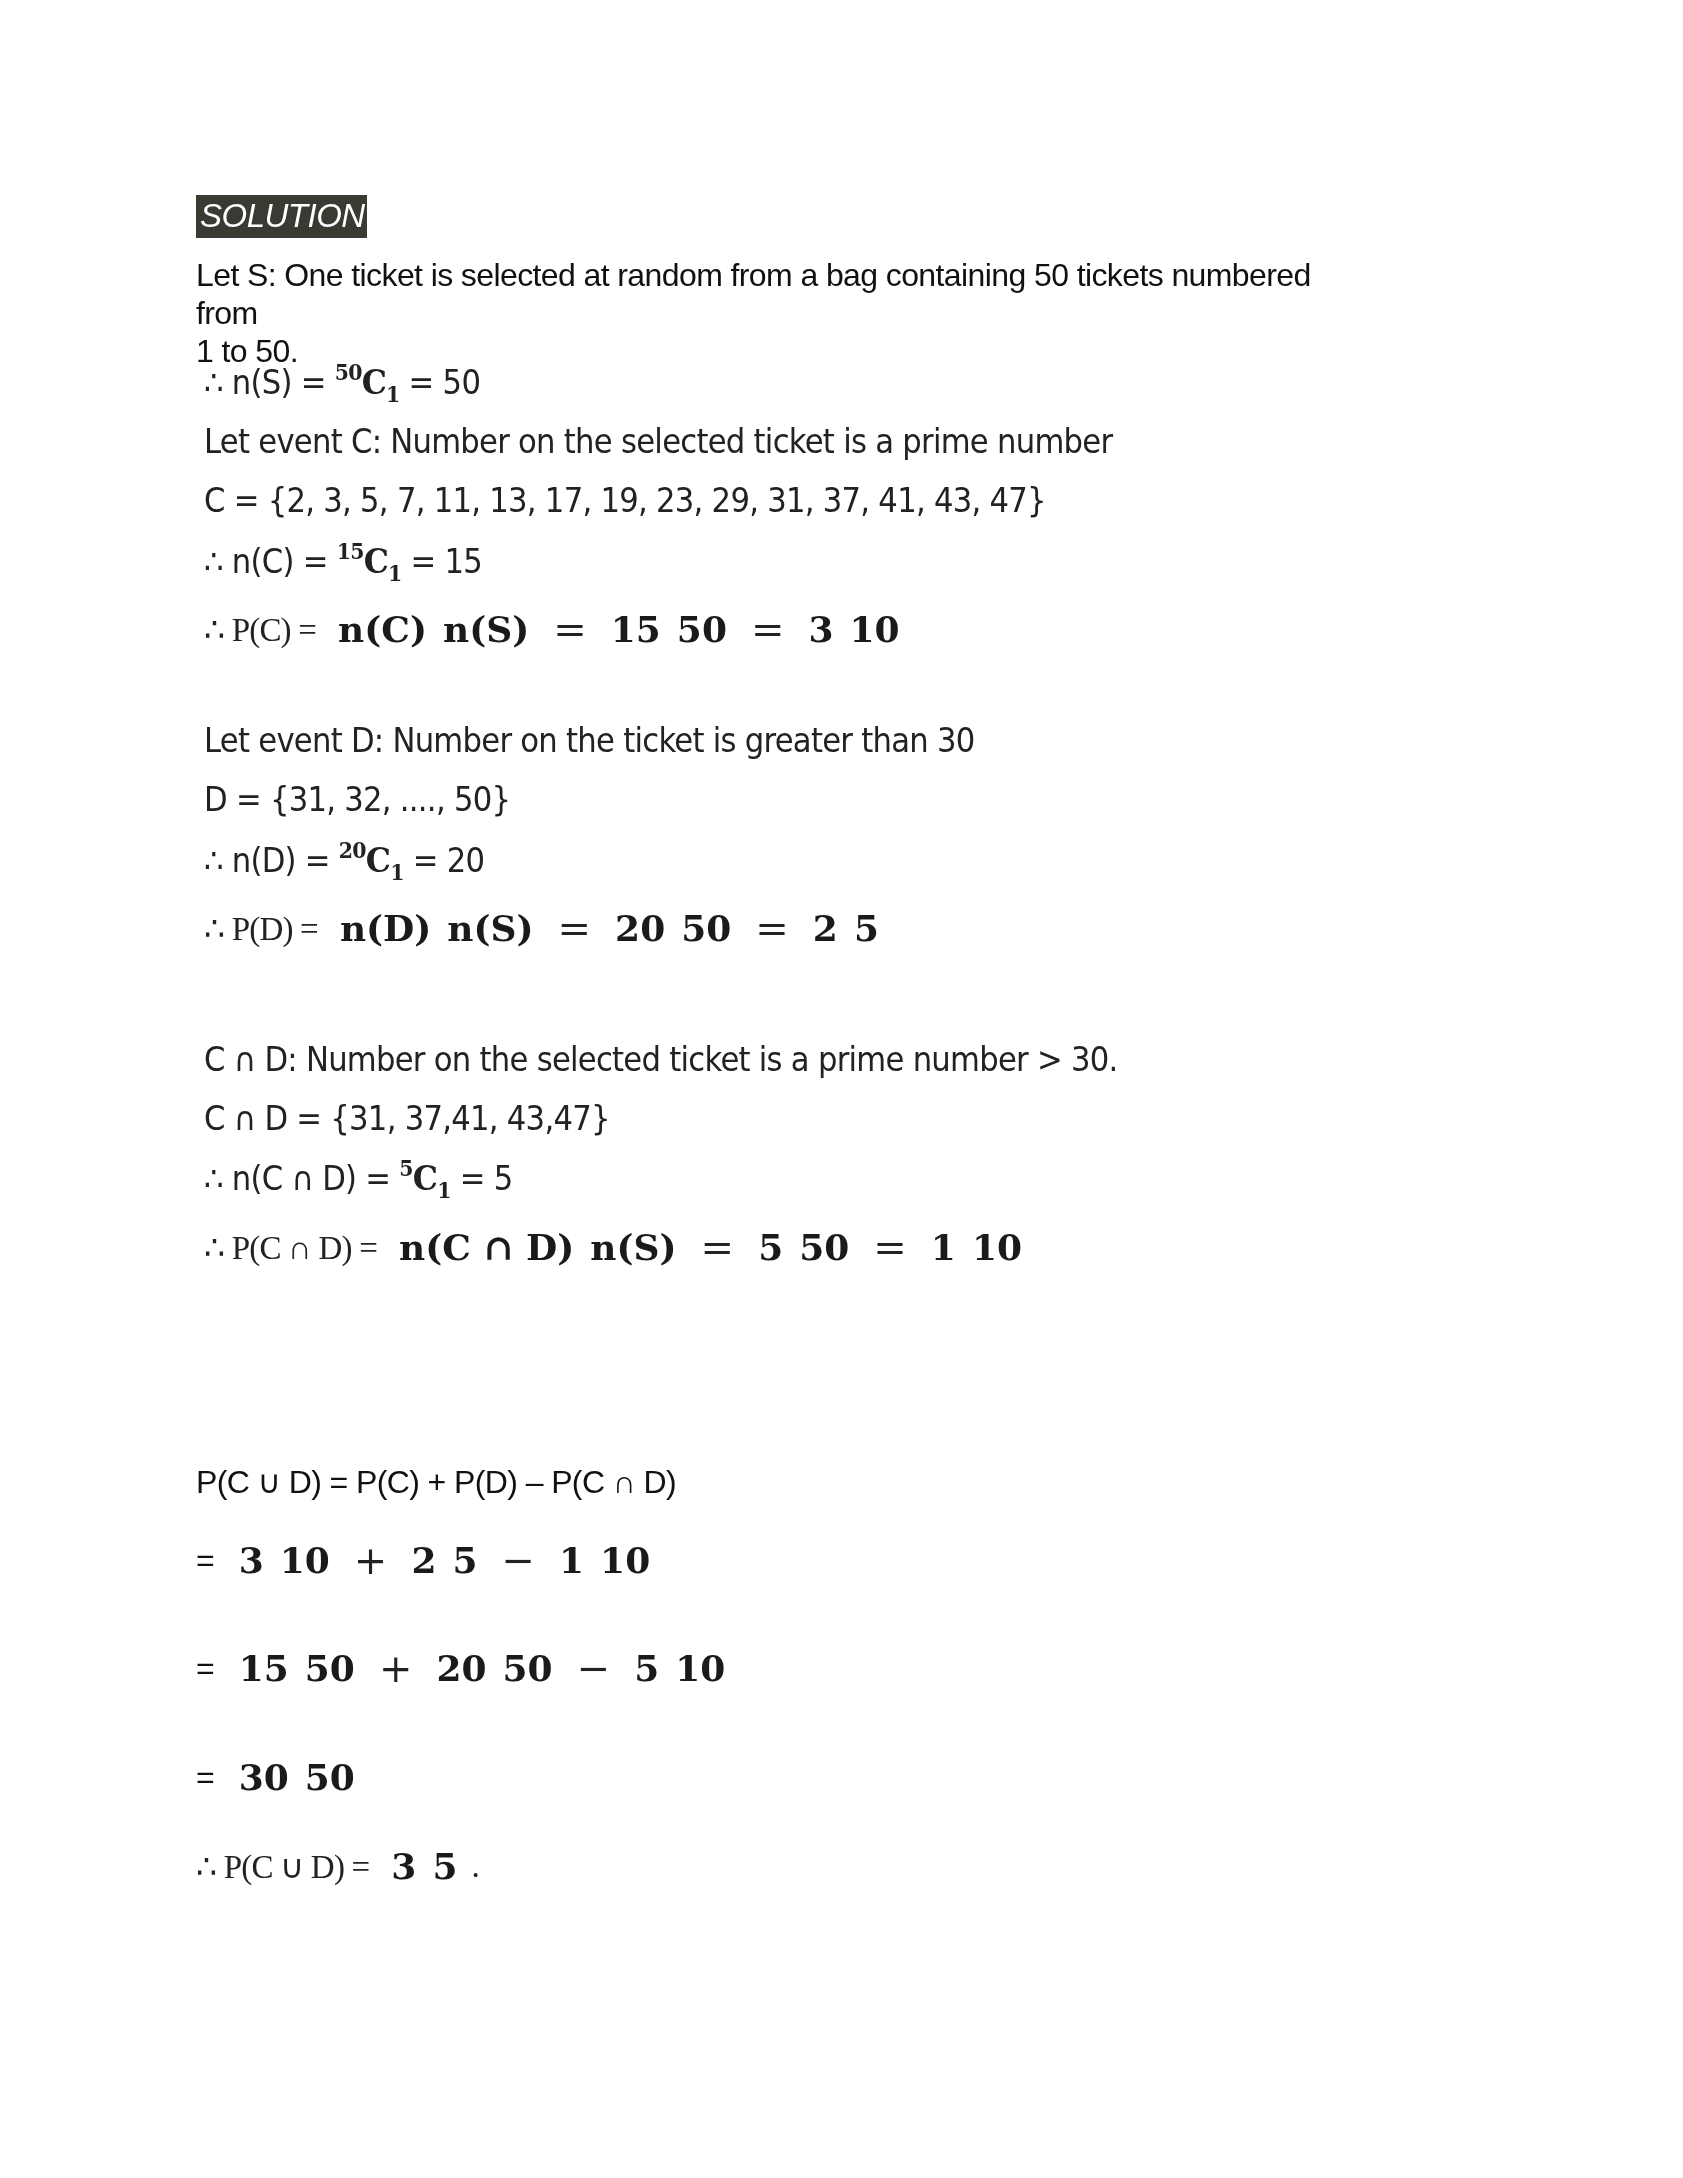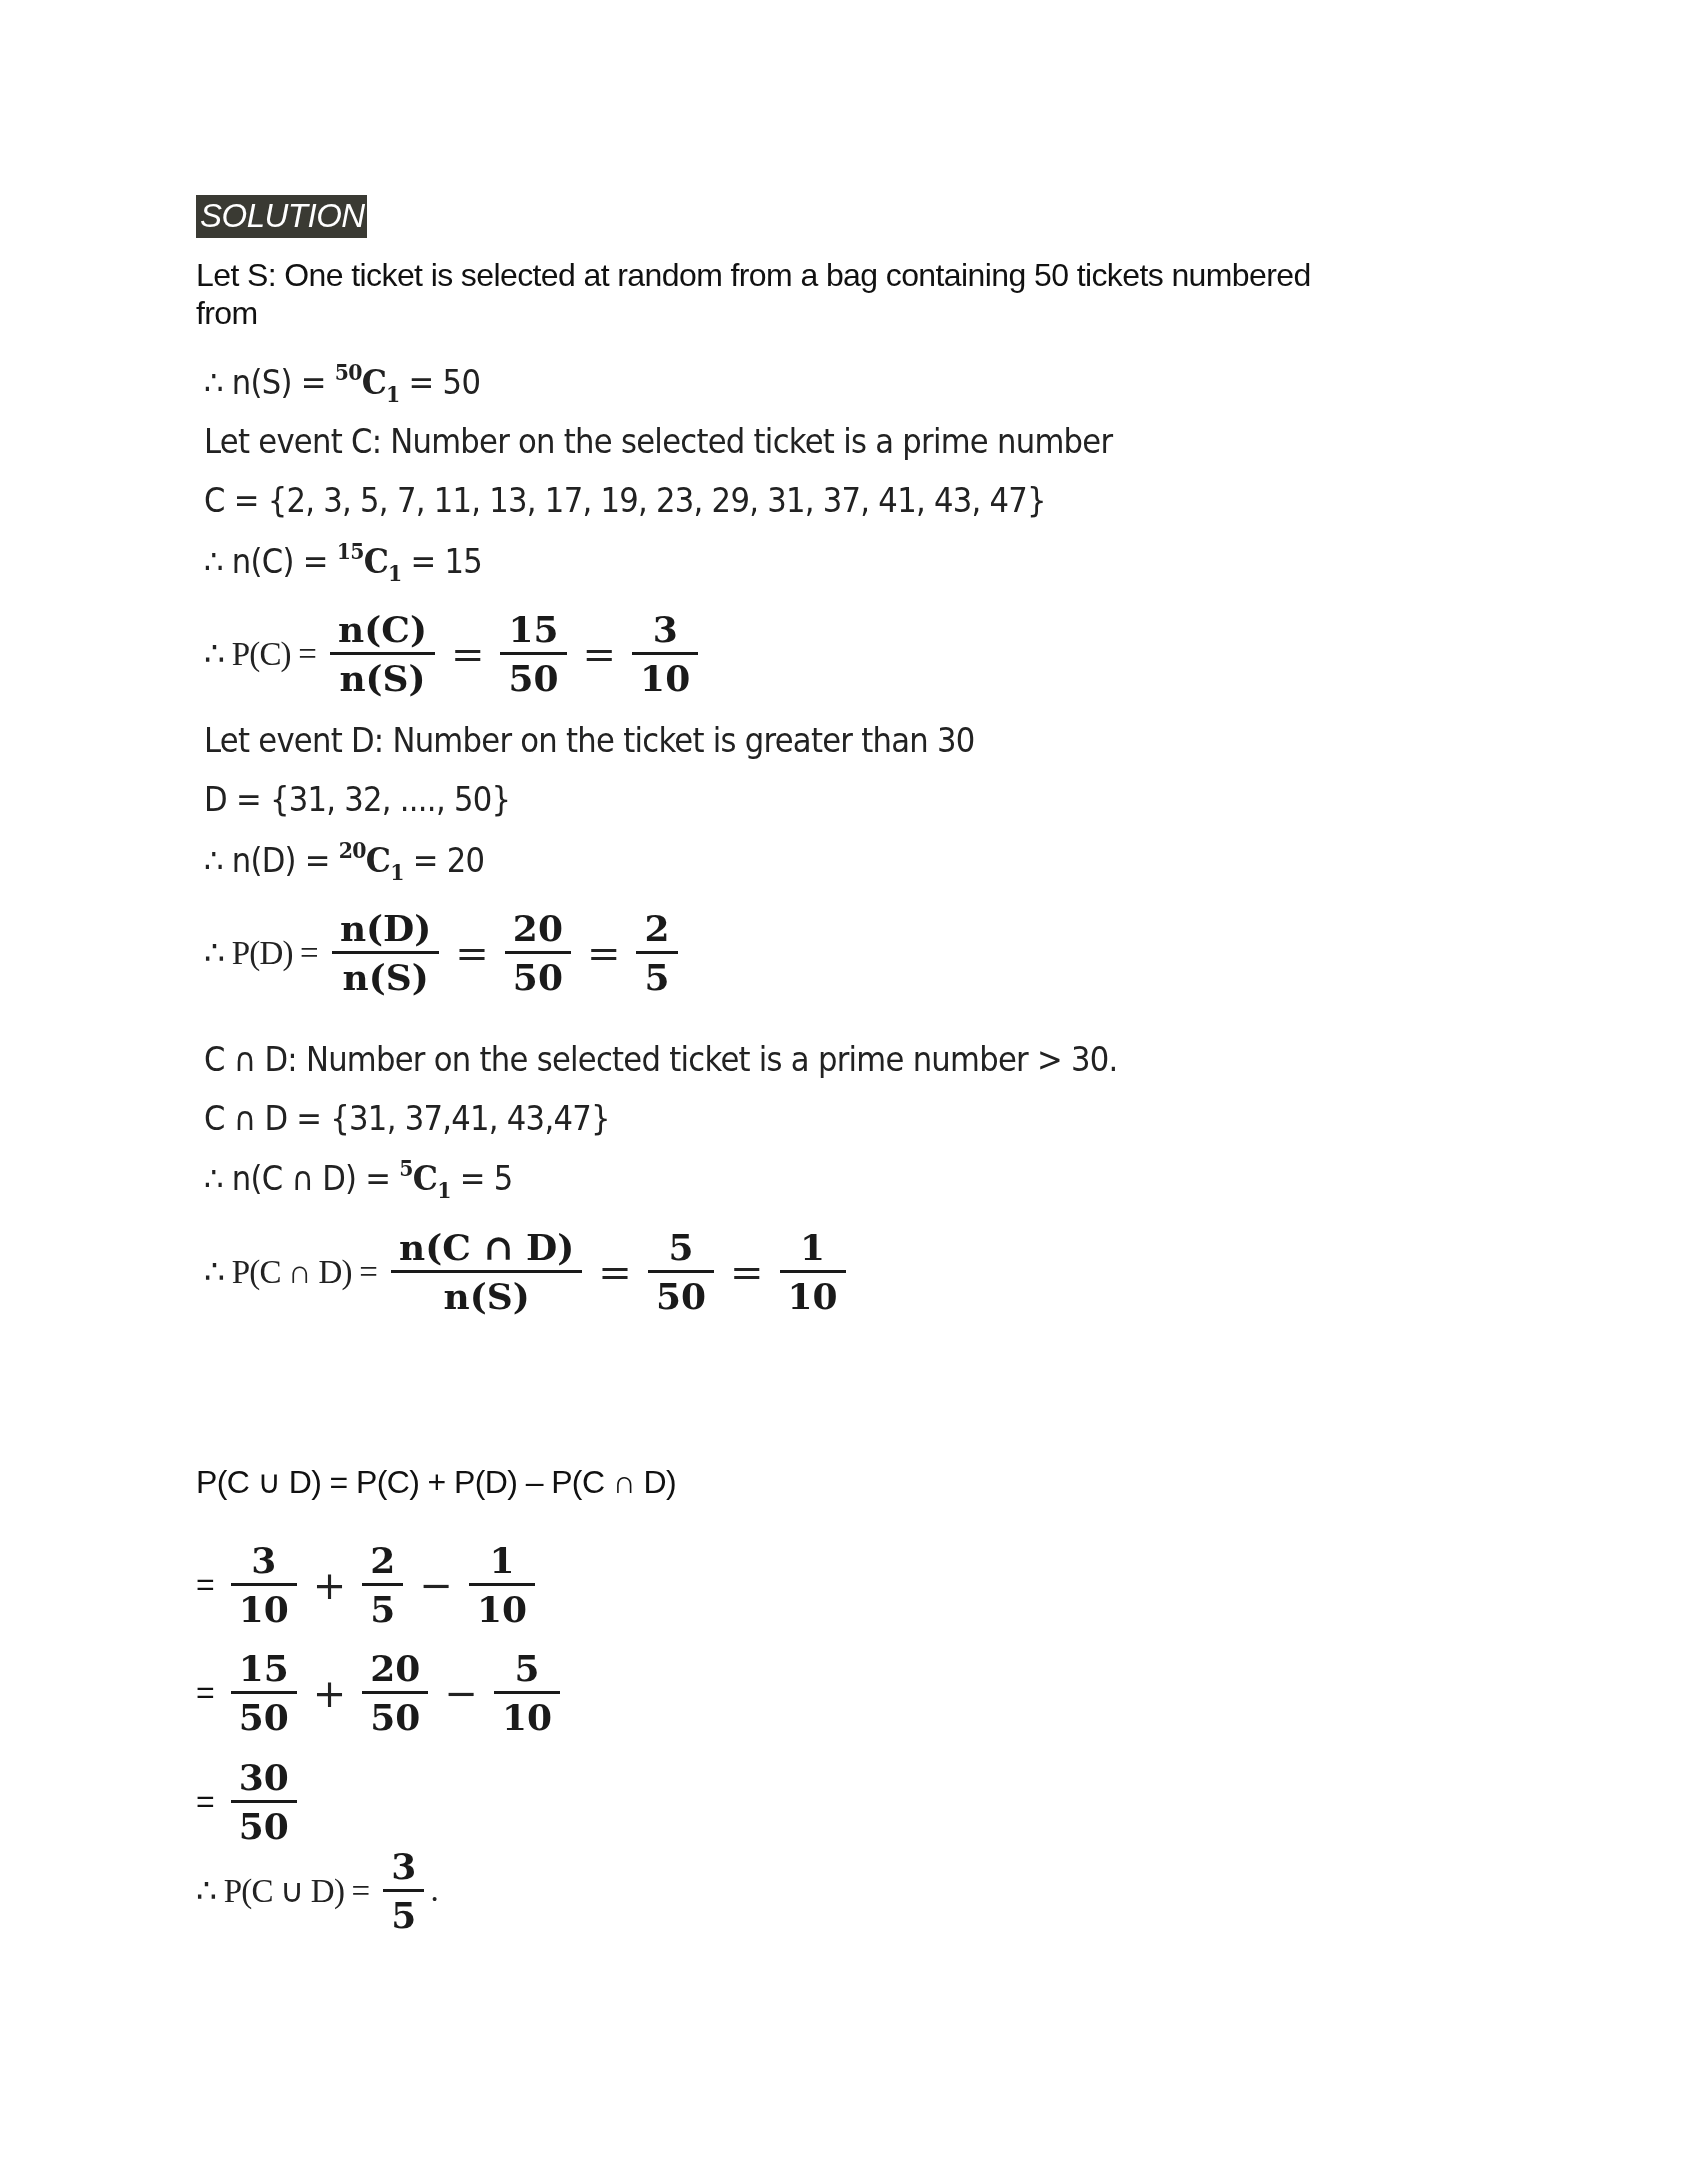--- a/index.html
+++ b/index.html
@@ -10,36 +10,37 @@
       left: 196px; top: 195px; background: #3a3a33; color: #fff;
       font-family: "Liberation Sans", sans-serif; font-style: italic;
       font-size: 33px; padding: 3px 2px 4px 4px; letter-spacing: -0.5px; line-height: 36px;
     }
     .para { font-family: "Liberation Sans", sans-serif; font-size: 32px; line-height: 38px; letter-spacing: -0.6px; color: #111; }
     .mline { font-family: "DejaVu Sans", sans-serif; font-size: 33px; line-height: 40px; color: #222; letter-spacing: -0.8px; white-space: nowrap; transform: scaleX(0.93); transform-origin: left center; }
     .sup { font-family: "DejaVu Serif", serif; font-size: 22px; position: relative; top: -14px; font-weight: bold; }
     .bigC { font-family: "DejaVu Serif", serif; font-weight: bold; font-size: 34px; }
     .sub { font-family: "DejaVu Serif", serif; font-size: 22px; position: relative; top: 8px; font-weight: bold; }
     .eqrow { display: flex; align-items: center; white-space: nowrap; }
-    .frac { display: inline-flex; flex-direction: column; align-items: center; margin: 0 6px; }
+    .frac { display: inline-flex; flex-direction: row; align-items: center; margin: 0 6px; }
     .frac .num, .frac .den { font-family: "DejaVu Serif", serif; font-weight: bold; font-size: 36px; line-height: 46px; padding: 0 8px; color: #1a1a1a; }
     .frac .bar { height: 3px; background: #1a1a1a; align-self: stretch; }
     .op { font-family: "DejaVu Serif", serif; font-size: 40px; margin: 0 10px; color: #222; }
     .lhs { font-family: Liberation Serif, serif; font-size: 33px; color: #222; letter-spacing: -0.8px; margin-right: 8px; }
     .eqsign { font-family: "Liberation Sans", sans-serif; font-size: 32px; margin-right: 10px; }
   </style>
 </head>
 <body>
 
 <div class="page">
 
   <div class="abs heading">SOLUTION</div>
 
   <div class="abs para" style="left:196px; top:256px;">
     <div>Let S: One ticket is selected at random from a bag containing 50 tickets numbered from</div>
+    <div>1 to 50.</div>
   </div>
 
   <div class="abs mline" style="left:204px; top:362px;">
     <span>∴ n(S) = </span><span class="sup">50</span><span class="bigC">C</span><span class="sub">1</span><span> = 50</span>
   </div>
 
   <div class="abs mline" style="left:204px; top:422px;">Let event C: Number on the selected ticket is a prime number</div>
   <div class="abs mline" style="left:204px; top:481px;">C = {2, 3, 5, 7, 11, 13, 17, 19, 23, 29, 31, 37, 41, 43, 47}</div>
   <div class="abs mline" style="left:204px; top:541px;">
     <span>∴ n(C) = </span><span class="sup">15</span><span class="bigC">C</span><span class="sub">1</span><span> = 15</span>

